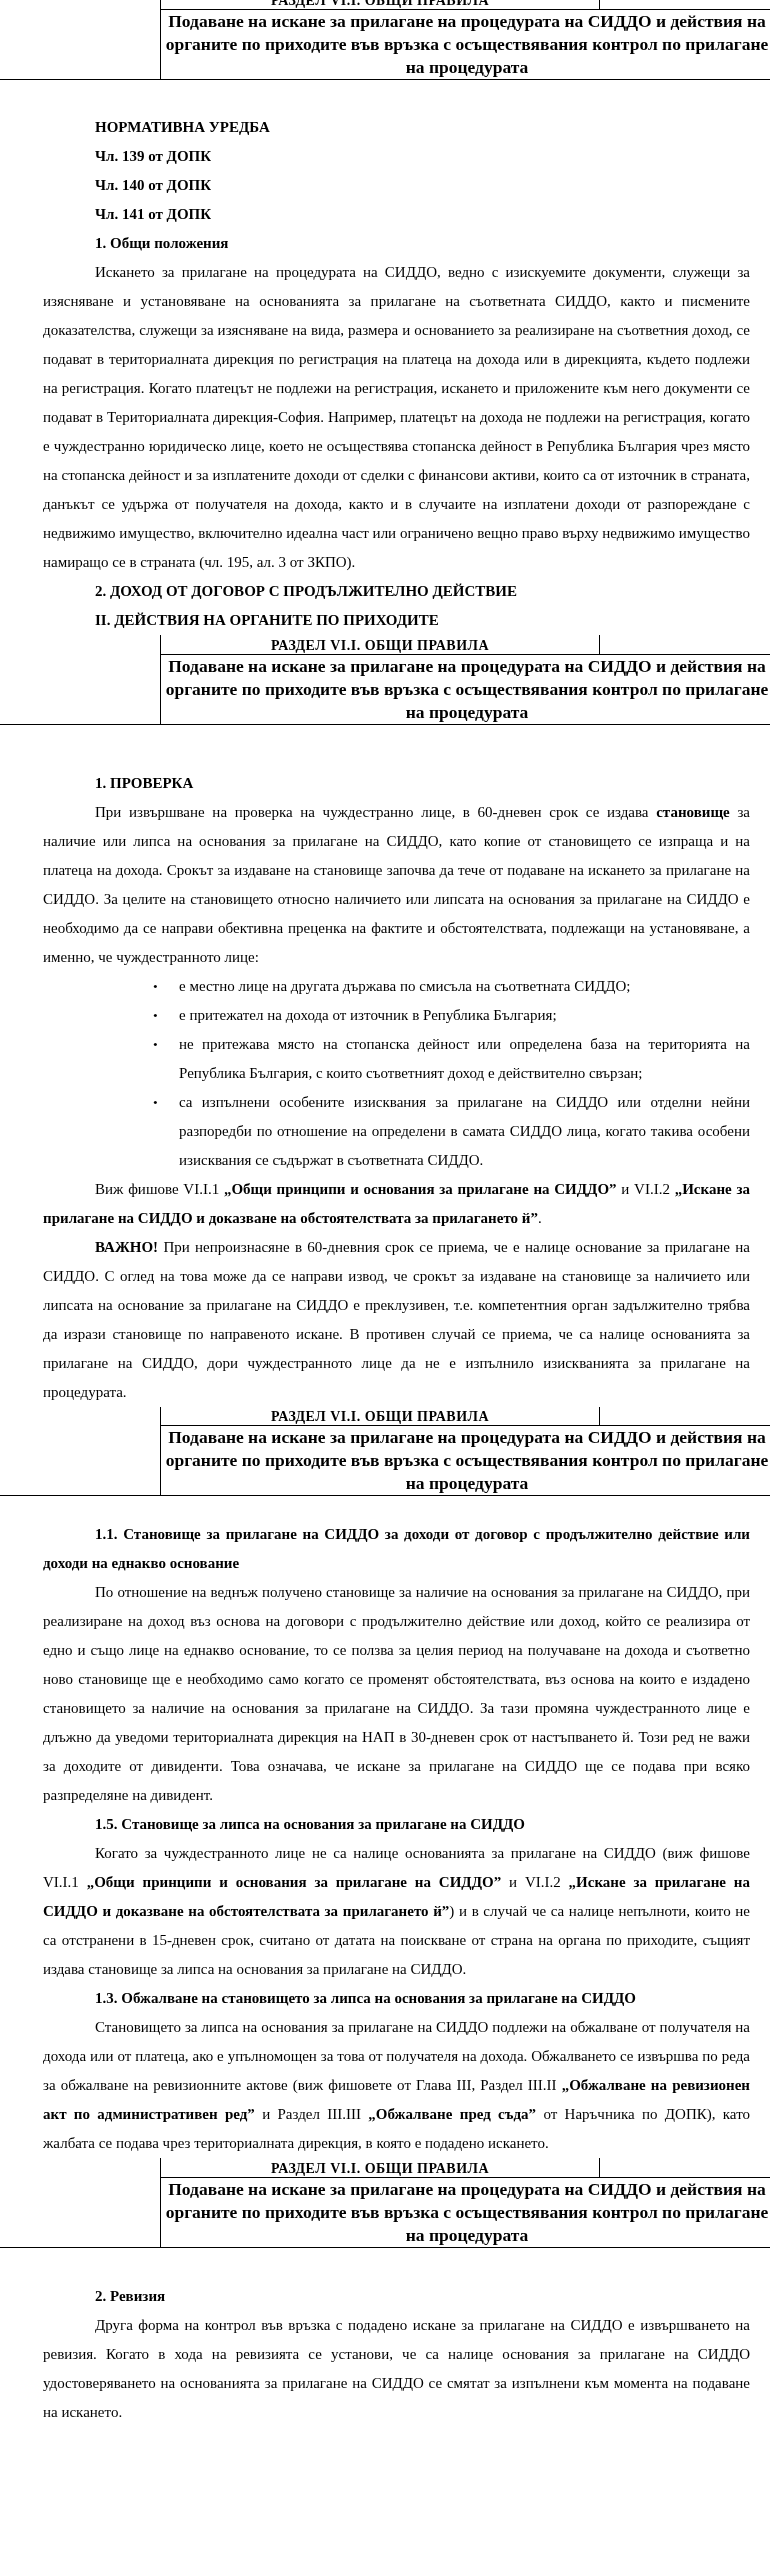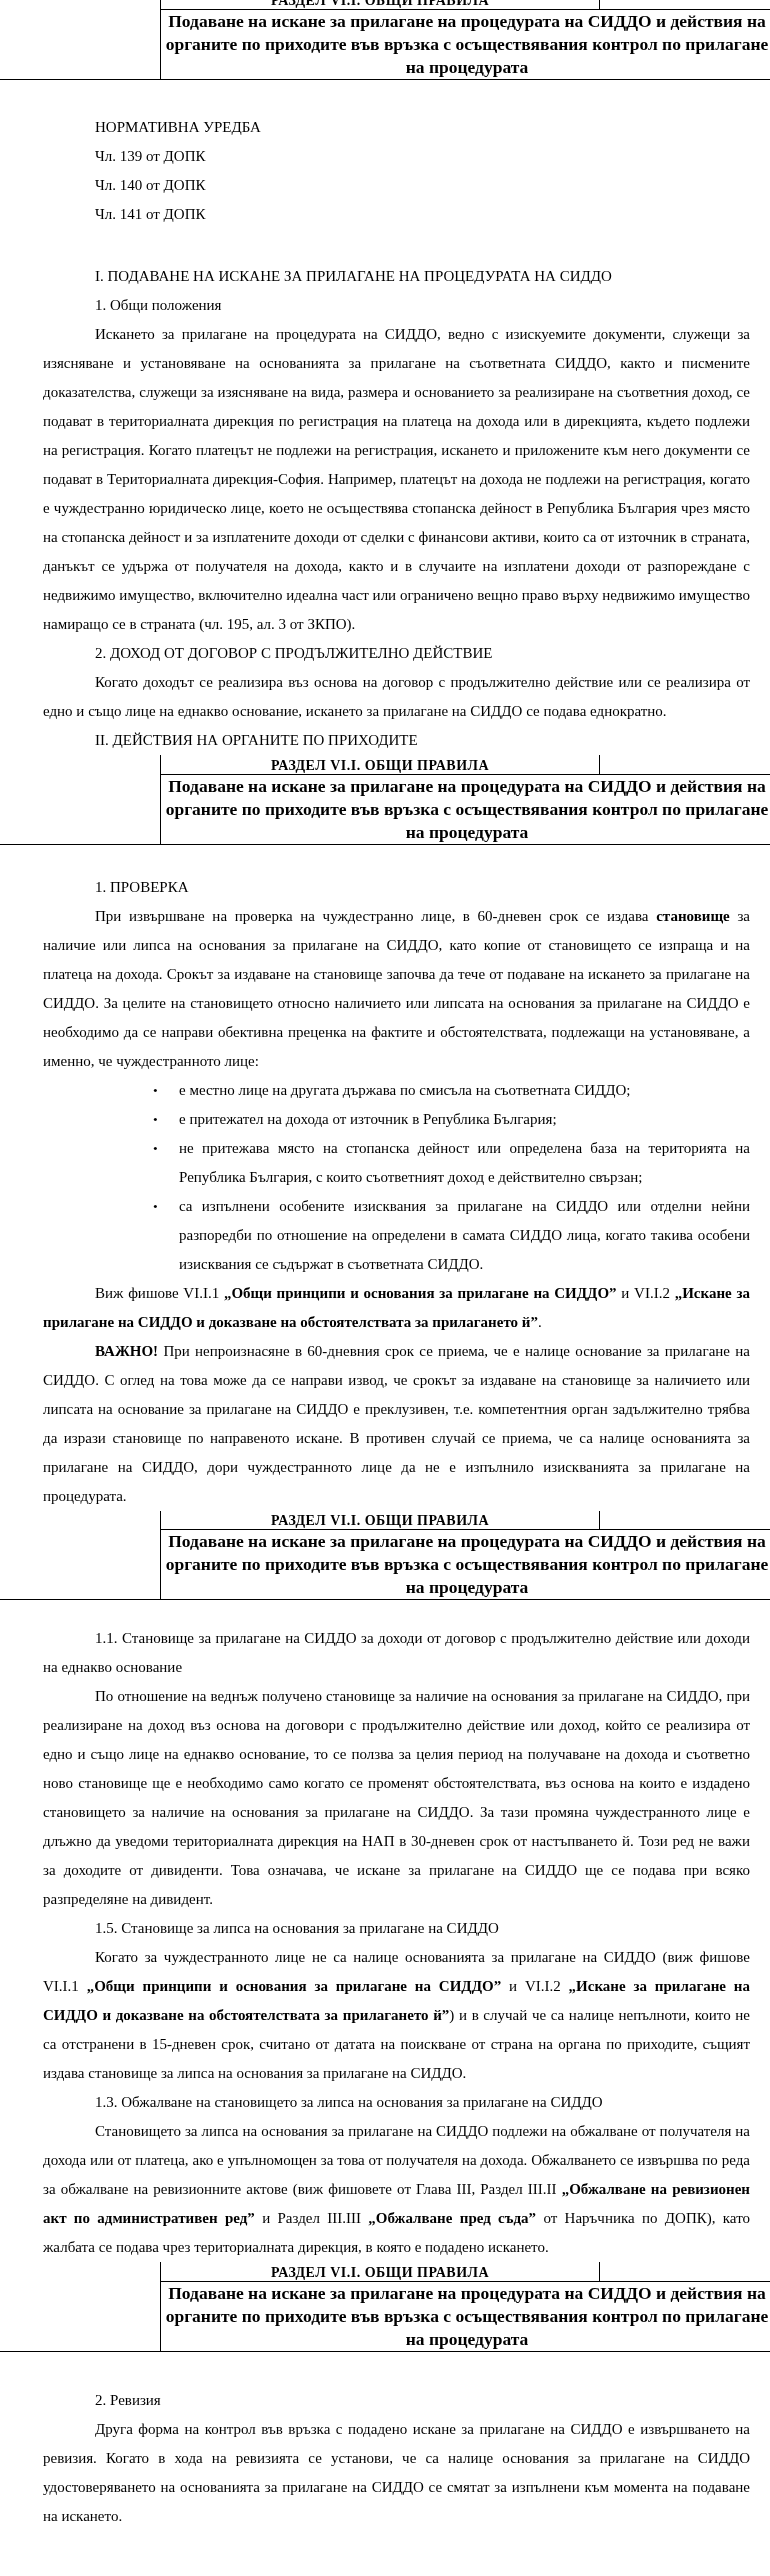--- a/index.html
+++ b/index.html
@@ -50,24 +50,24 @@
     line-height: 23px;
     padding: 3.1px 5.2px;
   }
   
   .doc p {
     margin: 0 21px 0 43px;
     line-height: 29px;
     text-align: justify;
     text-indent: 52px;
   }
-  .doc p.bold, .doc p.heading { font-weight: normal; }
+  .doc p.bold, .doc p.heading { font-weight: bold; }
   #norm-heading { margin-top: 33px; }
   #s1-heading   { margin-top: 33px; }
-  #check-heading { margin-top: 28px; }
+  #check-heading { margin-top: 44px; }
   #s11-heading  { margin-top: 24px; }
   #revision-heading { margin-top: 34px; }
   ul.check-list {
     margin: 0 21px 0 43px;
     padding: 0;
     list-style: none;
   }
   ul.check-list li {
     position: relative;
     padding-left: 136px;
@@ -97,26 +97,24 @@
       <td class="cell-title" colspan="2">Подаване на искане за прилагане на процедурата на СИДДО и действия на органите по приходите във връзка с осъществявания контрол по прилагане на процедурата</td>
     </tr>
   </tbody>
     </table>
 
   <p class="bold" id="norm-heading">НОРМАТИВНА УРЕДБА</p>
   <p class="bold">Чл. 139 от ДОПК</p>
   <p class="bold">Чл. 140 от ДОПК</p>
   <p class="bold">Чл. 141 от ДОПК</p>
 
-  <p class="heading" id="s1-heading">I. ПОДАВАНЕ НА ИСКАНЕ ЗА ПРИЛАГАНЕ НА ПРОЦЕДУРАТА НА СИДДО</p>
   <p class="heading">1. Общи положения</p>
   <p>Искането за прилагане на процедурата на СИДДО, ведно с изискуемите документи, служещи за изясняване и установяване на основанията за прилагане на съответната СИДДО, както и писмените доказателства, служещи за изясняване на вида, размера и основанието за реализиране на съответния доход, се подават в териториалната дирекция по регистрация на платеца на дохода или в дирекцията, където подлежи на регистрация. Когато платецът не подлежи на регистрация, искането и приложените към него документи се подават в Териториалната дирекция-София. Например, платецът на дохода не подлежи на регистрация, когато е чуждестранно юридическо лице, което не осъществява стопанска дейност в Република България чрез място на стопанска дейност и за изплатените доходи от сделки с финансови активи, които са от източник в страната, данъкът се удържа от получателя на дохода, както и в случаите на изплатени доходи от разпореждане с недвижимо имущество, включително идеална част или ограничено вещно право върху недвижимо имущество намиращо се в страната (чл. 195, ал. 3 от ЗКПО).</p>
 
   <p class="heading">2. ДОХОД ОТ ДОГОВОР С ПРОДЪЛЖИТЕЛНО ДЕЙСТВИЕ</p>
-  <p>Когато доходът се реализира въз основа на договор с продължително действие или се реализира от едно и също лице на еднакво основание, искането за прилагане на СИДДО се подава еднократно.</p>
 
   <p class="heading">II. ДЕЙСТВИЯ НА ОРГАНИТЕ ПО ПРИХОДИТЕ</p>
 
   <table class="header-table">
     <tbody>
         <tr>
       <td class="cell-left" rowspan="2"></td>
       <td class="cell-section">РАЗДЕЛ VI.I. ОБЩИ ПРАВИЛА</td>
       <td class="cell-corner"></td>
     </tr>

